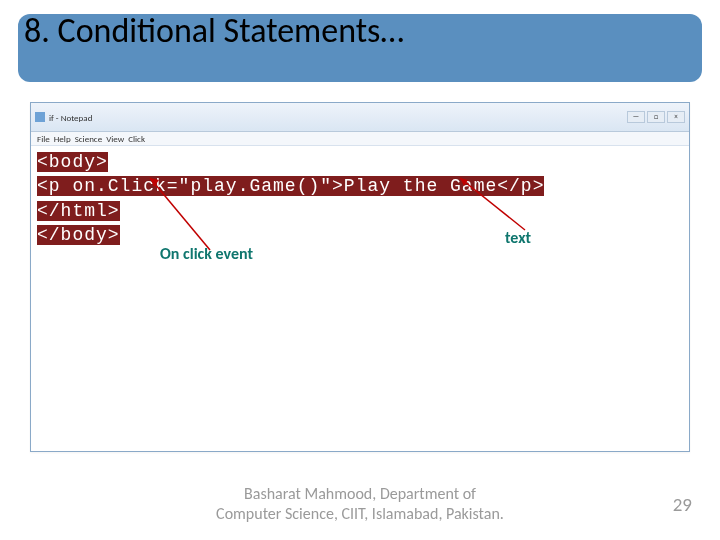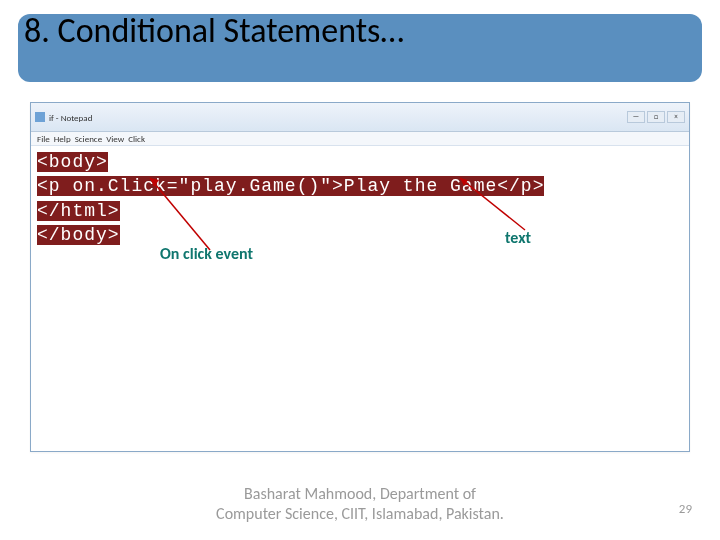--- a/index.html
+++ b/index.html
@@ -124,21 +124,21 @@
       text-align: center;
     }
     .footer-text {
       max-width: 300px;
       line-height: 1.25;
     }
     .page-number {
       position: absolute;
       bottom: 24px;
       right: 28px;
-      font-size: 13px;
+      font-size: 19px;
       color: #9a9a9a;
     }
   </style>
 </head>
 <body>
 
 <div class="title-container"></div>
 <div class="title-text">8. Conditional Statements…</div>
 
 <div class="notepad-window">

